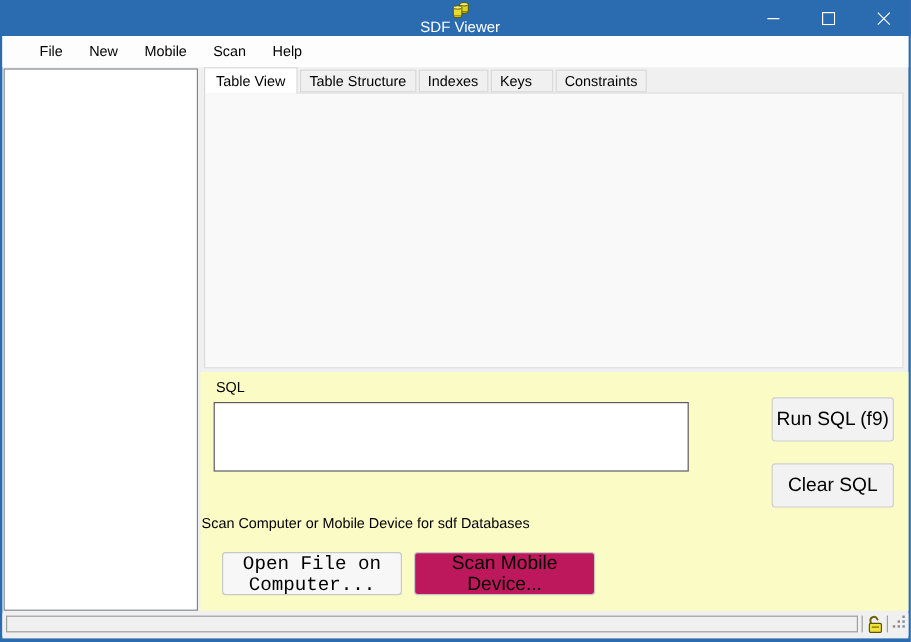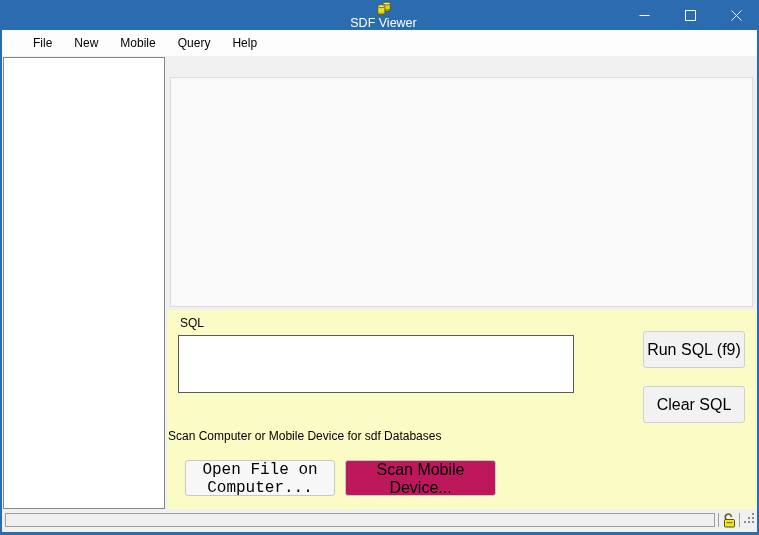--- a/index.html
+++ b/index.html
@@ -136,26 +136,33 @@
     </div>
   </div>
 </div>
 
 <div class="client">
 
   <div class="menubar">
     <div class="menu-item">File</div>
     <div class="menu-item">New</div>
     <div class="menu-item">Mobile</div>
-    <div class="menu-item">Query</div>
+    <div class="menu-item">Scan</div>
     <div class="menu-item">Help</div>
   </div>
 
   <div class="tree"></div>
 
+  <div class="tabstrip">
+    <div class="tab selected">Table View</div>
+    <div class="tab">Table Structure</div>
+    <div class="tab">Indexes</div>
+    <div class="tab min-wide">Keys</div>
+    <div class="tab">Constraints</div>
+  </div>
 
   <div class="tabpage"></div>
 
   <div class="sql-panel">
     <div class="sql-label">SQL</div>
     <textarea class="sql-input" style=""></textarea>
     <button class="btn btn-run">Run SQL (f9)</button>
     <button class="btn btn-clear">Clear SQL</button>
     <div class="scan-heading">Scan Computer or Mobile Device for sdf Databases</div>
     <button class="btn btn-open">Open File on Computer...</button>

